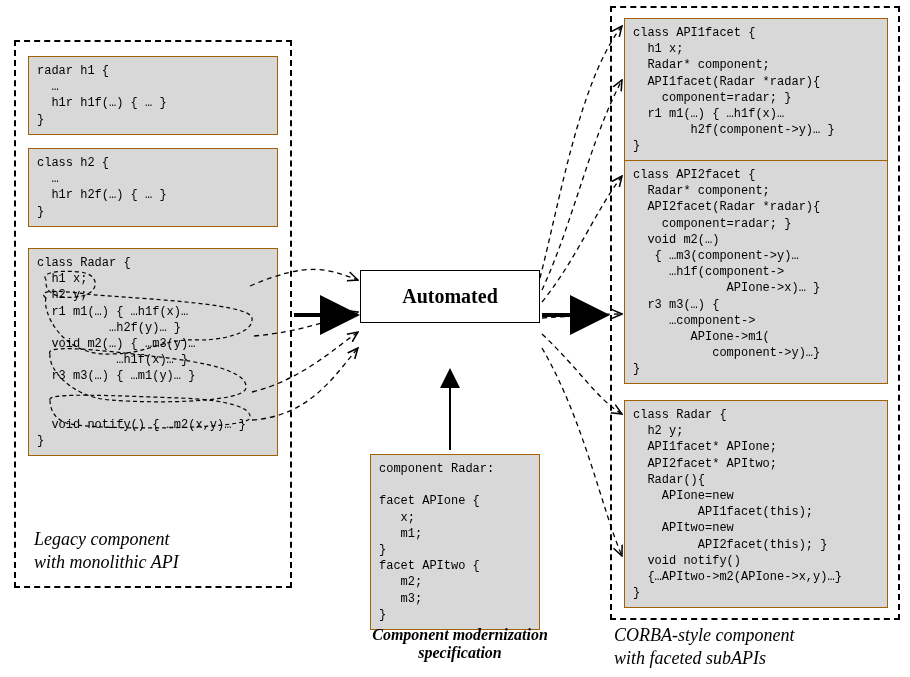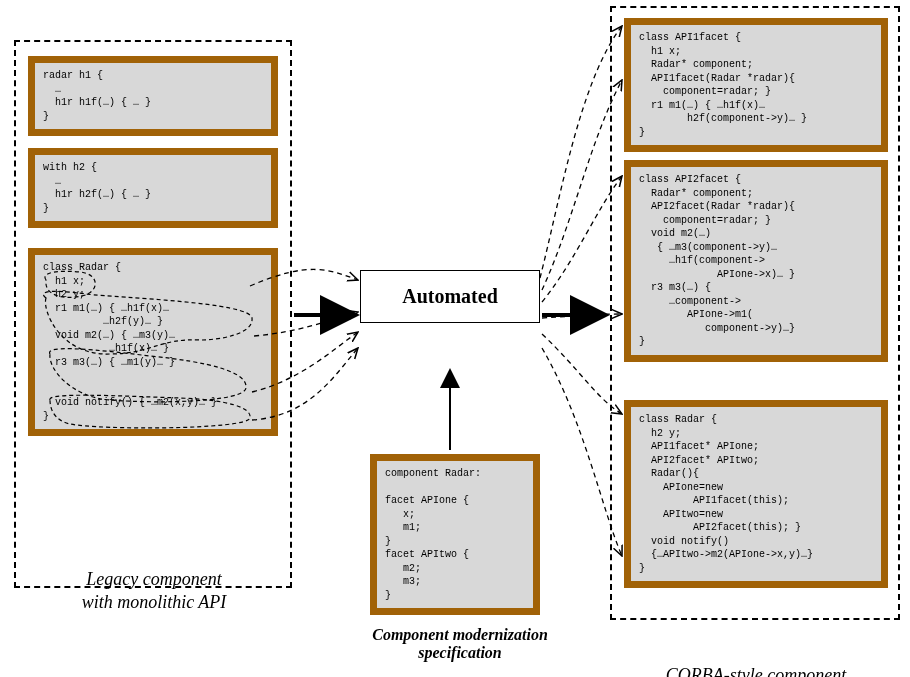--- a/index.html
+++ b/index.html
@@ -8,23 +8,23 @@
     padding: 0;
     background: #fff;
     font-family: "Times New Roman", serif;
     width: 910px;
     height: 677px;
     position: relative;
     overflow: hidden;
   }
   .code-box {
     background: #d8d8d8;
-    border: 7px solid #a16207;
+    border: 1px solid #a16207;
     font-family: "Courier New", monospace;
-    font-size: 10px;
+    font-size: 12px;
     line-height: 1.35;
     padding: 6px 8px;
     white-space: pre;
     position: absolute;
   }
   .dash-container {
     border: 2px dashed #000;
     position: absolute;
   }
   .center-box {
@@ -36,23 +36,22 @@
     font-size: 20px;
     text-align: center;
     padding: 12px 8px;
     line-height: 1.35;
   }
   .caption {
     position: absolute;
     font-family: "Times New Roman", serif;
     font-style: italic;
     font-size: 18px;
-    text-align: center;
+    text-align: left;
     line-height: 1.3;
-    margin-top: 40px;
   }
   .spec-caption {
     position: absolute;
     font-family: "Times New Roman", serif;
     font-style: italic;
     font-weight: bold;
     font-size: 16px;
     text-align: center;
   }
   svg.overlay {
@@ -67,21 +66,21 @@
 </head>
 <body>
 
 <div class="dash-container" style="left:14px; top:40px; width:278px; height:548px;"></div>
 
 <div class="code-box" style="left:28px; top:56px; width:250px;">radar h1 {
   …
   h1r h1f(…) { … }
 }</div>
 
-<div class="code-box" style="left:28px; top:148px; width:250px;">with h2 {
+<div class="code-box" style="left:28px; top:148px; width:250px;">class h2 {
   …
   h1r h2f(…) { … }
 }</div>
 
 <div class="code-box" style="left:28px; top:248px; width:250px;">class Radar {
   h1 x;
   h2 y;
   r1 m1(…) { …h1f(x)…
           …h2f(y)… }
   void m2(…) { …m3(y)…

